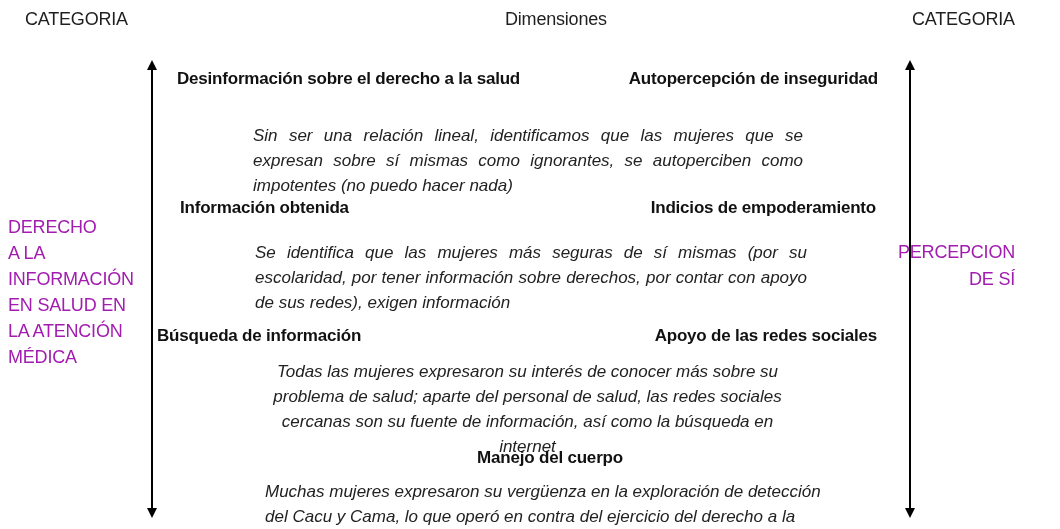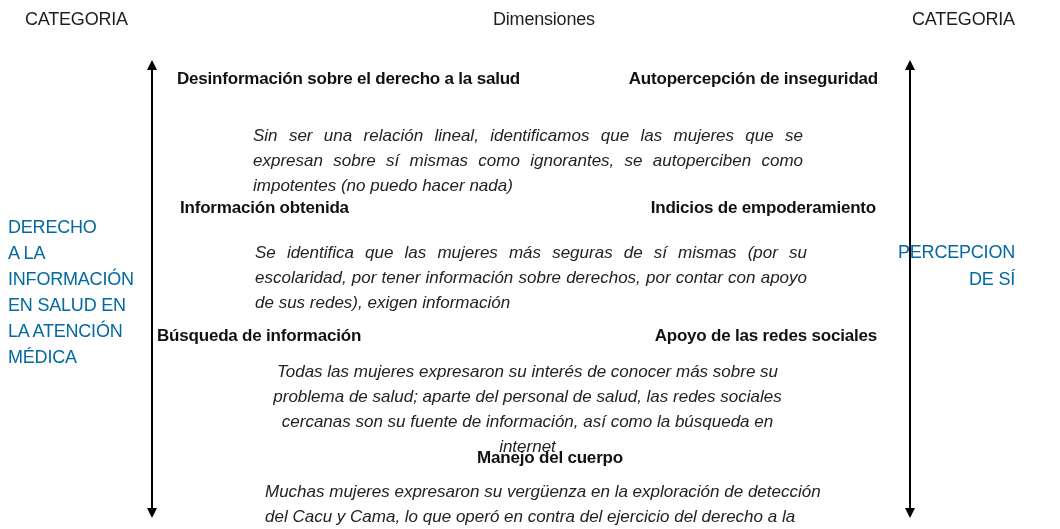--- a/index.html
+++ b/index.html
@@ -10,21 +10,21 @@
     font-family:"Liberation Sans", sans-serif;
     color:#1a1a1a;
     overflow:hidden;
   }
   .top-label{
     position:absolute;top:9px;
     font-size:18px;letter-spacing:-0.2px;color:#1f1f1f;
     white-space:nowrap;
   }
   .top-label.tl-left{left:25px;}
-  .top-label.tl-center{left:493px;}
+  .top-label.tl-center{left:505px;}
   .top-label.tl-right{left:912px;}
 
   .v-arrow{
     position:absolute;top:60px;height:458px;width:14px;
     display:flex;flex-direction:column;align-items:center;
   }
   .v-arrow.arrow-left{left:145px;}
   .v-arrow.arrow-right{left:903px;}
   .v-arrow .head{width:0;height:0;}
   .v-arrow .head.up{
@@ -33,21 +33,21 @@
   }
   .v-arrow .head.down{
     border-left:5px solid transparent;border-right:5px solid transparent;
     border-top:10px solid #000;
   }
   .v-arrow .shaft{flex:1 1 auto;width:2px;background:#000;}
 
   .side-text{
     position:absolute;
     font-size:18px;letter-spacing:-0.2px;
-    line-height:26px;color:#0369a1;
+    line-height:26px;color:#a21caf;
   }
   .side-text.side-left{left:8px;top:214px;text-align:left;}
   .side-text.side-right{right:45px;top:239px;text-align:right;line-height:27px;}
 
   .dim-heading{
     position:absolute;
     font-weight:bold;font-size:17px;letter-spacing:-0.2px;
     color:#111;white-space:nowrap;
   }
   .dim-note{

